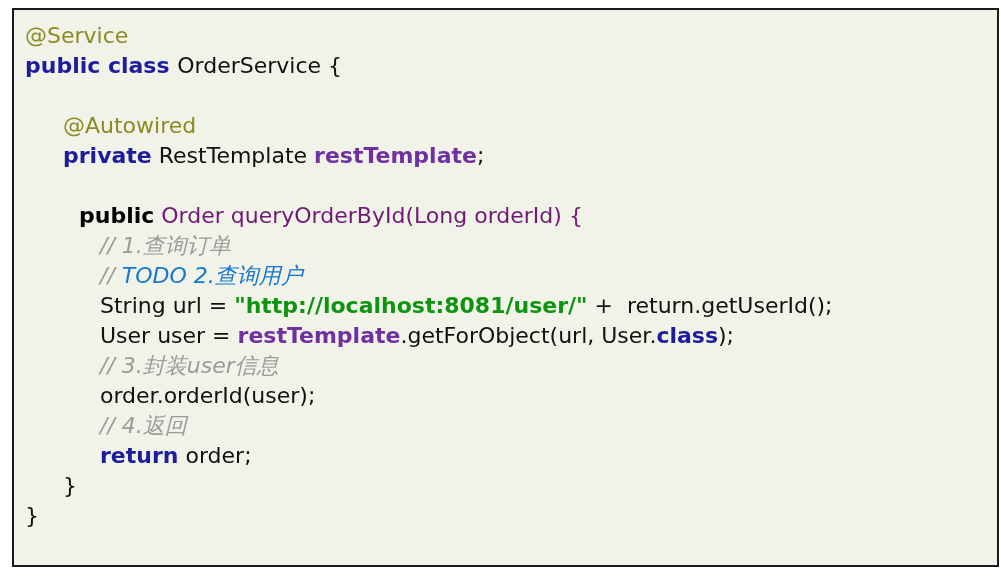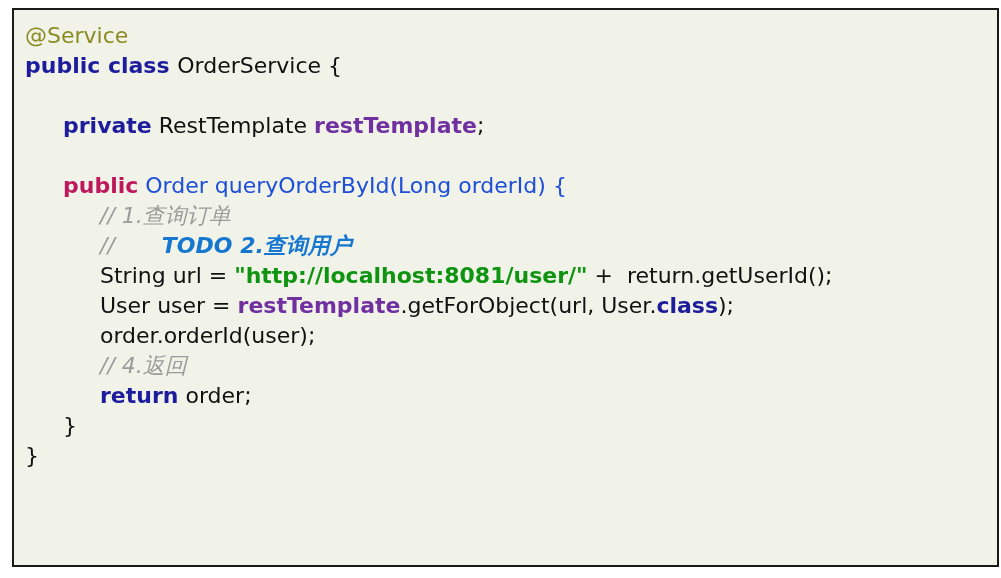--- a/index.html
+++ b/index.html
@@ -28,37 +28,39 @@
     white-space: pre;
   }
   .ind-0 { padding-left: 11px; }
   .ind-1 { padding-left: 49px; }
   .ind-2 { padding-left: 86px; }
   .tok-keyword   { font-weight: bold; text-align: right; }
   .tok-field     { font-weight: bold; }
   .tok-string    { font-weight: bold; }
   .tok-annotation{ font-weight: normal; }
   .tok-comment   { font-style: italic; }
-  .tok-todo      { font-weight: bold; font-style: italic; margin-left: 40px; }
+  .tok-todo      { font-weight: normal; font-style: italic; }
   .tok-plain     { font-weight: normal; }
 </style>
 </head>
 <body style="background: rgb(255, 255, 255);">
 
 <div class="panel" style="background: rgb(241, 242, 232); border-color: rgb(26, 26, 26);">
   <div class="code">
       <div class="line ind-0"><span class="tok tok-annotation" style="color: rgb(139, 139, 34);">@Service</span></div>
       <div class="line ind-0"><span class="tok tok-keyword" style="color: rgb(28, 28, 156);">public class </span><span class="tok tok-plain" style="color: rgb(17, 17, 17);">OrderService {</span></div>
       <div class="line ind-0">&nbsp;</div>
+      <div class="line ind-1"><span class="tok tok-annotation" style="color: rgb(139, 139, 34);">@Autowired</span></div>
       <div class="line ind-1"><span class="tok tok-keyword" style="color: rgb(28, 28, 156);">private</span><span class="tok tok-plain" style="color: rgb(17, 17, 17);"> RestTemplate </span><span class="tok tok-field" style="color: rgb(112, 48, 160);">restTemplate</span><span class="tok tok-plain" style="color: rgb(17, 17, 17);">;</span></div>
       <div class="line ind-0">&nbsp;</div>
-      <div class="line ind-1"><span class="tok tok-keyword" style="color: #be185d;">public</span><span class="tok tok-plain" style="color: #1d4ed8;"> Order queryOrderById(Long orderId) {</span></div>
+      <div class="line ind-1"><span class="tok tok-keyword" style="color: #000000; margin-left: 16px;">public</span><span class="tok tok-plain" style="color: #701a75;"> Order queryOrderById(Long orderId) {</span></div>
       <div class="line ind-2"><span class="tok tok-comment" style="color: rgb(155, 155, 155);">// 1.查询订单</span></div>
       <div class="line ind-2"><span class="tok tok-comment" style="color: rgb(155, 155, 155);">// </span><span class="tok tok-todo" style="color: rgb(21, 119, 207);">TODO 2.查询用户</span></div>
       <div class="line ind-2"><span class="tok tok-plain" style="color: rgb(17, 17, 17);">String url = </span><span class="tok tok-string" style="color: rgb(14, 148, 16);">"http://localhost:8081/user/"</span><span class="tok tok-plain" style="color: rgb(17, 17, 17);"> +  return.getUserId();</span></div>
       <div class="line ind-2"><span class="tok tok-plain" style="color: rgb(17, 17, 17);">User user = </span><span class="tok tok-field" style="color: rgb(112, 48, 160);">restTemplate</span><span class="tok tok-plain" style="color: rgb(17, 17, 17);">.getForObject(url, User.</span><span class="tok tok-keyword" style="color: rgb(28, 28, 156);">class</span><span class="tok tok-plain" style="color: rgb(17, 17, 17);">);</span></div>
+      <div class="line ind-2"><span class="tok tok-comment" style="color: rgb(155, 155, 155);">// 3.封装user信息</span></div>
       <div class="line ind-2"><span class="tok tok-plain" style="color: rgb(17, 17, 17);">order.orderId(user);</span></div>
       <div class="line ind-2"><span class="tok tok-comment" style="color: rgb(155, 155, 155);">// 4.返回</span></div>
       <div class="line ind-2"><span class="tok tok-keyword" style="color: rgb(28, 28, 156);">return</span><span class="tok tok-plain" style="color: rgb(17, 17, 17);"> order;</span></div>
       <div class="line ind-1"><span class="tok tok-plain" style="color: rgb(17, 17, 17);">}</span></div>
       <div class="line ind-0"><span class="tok tok-plain" style="color: rgb(17, 17, 17);">}</span></div>
     </div>
 </div>
 
 </body></html>

